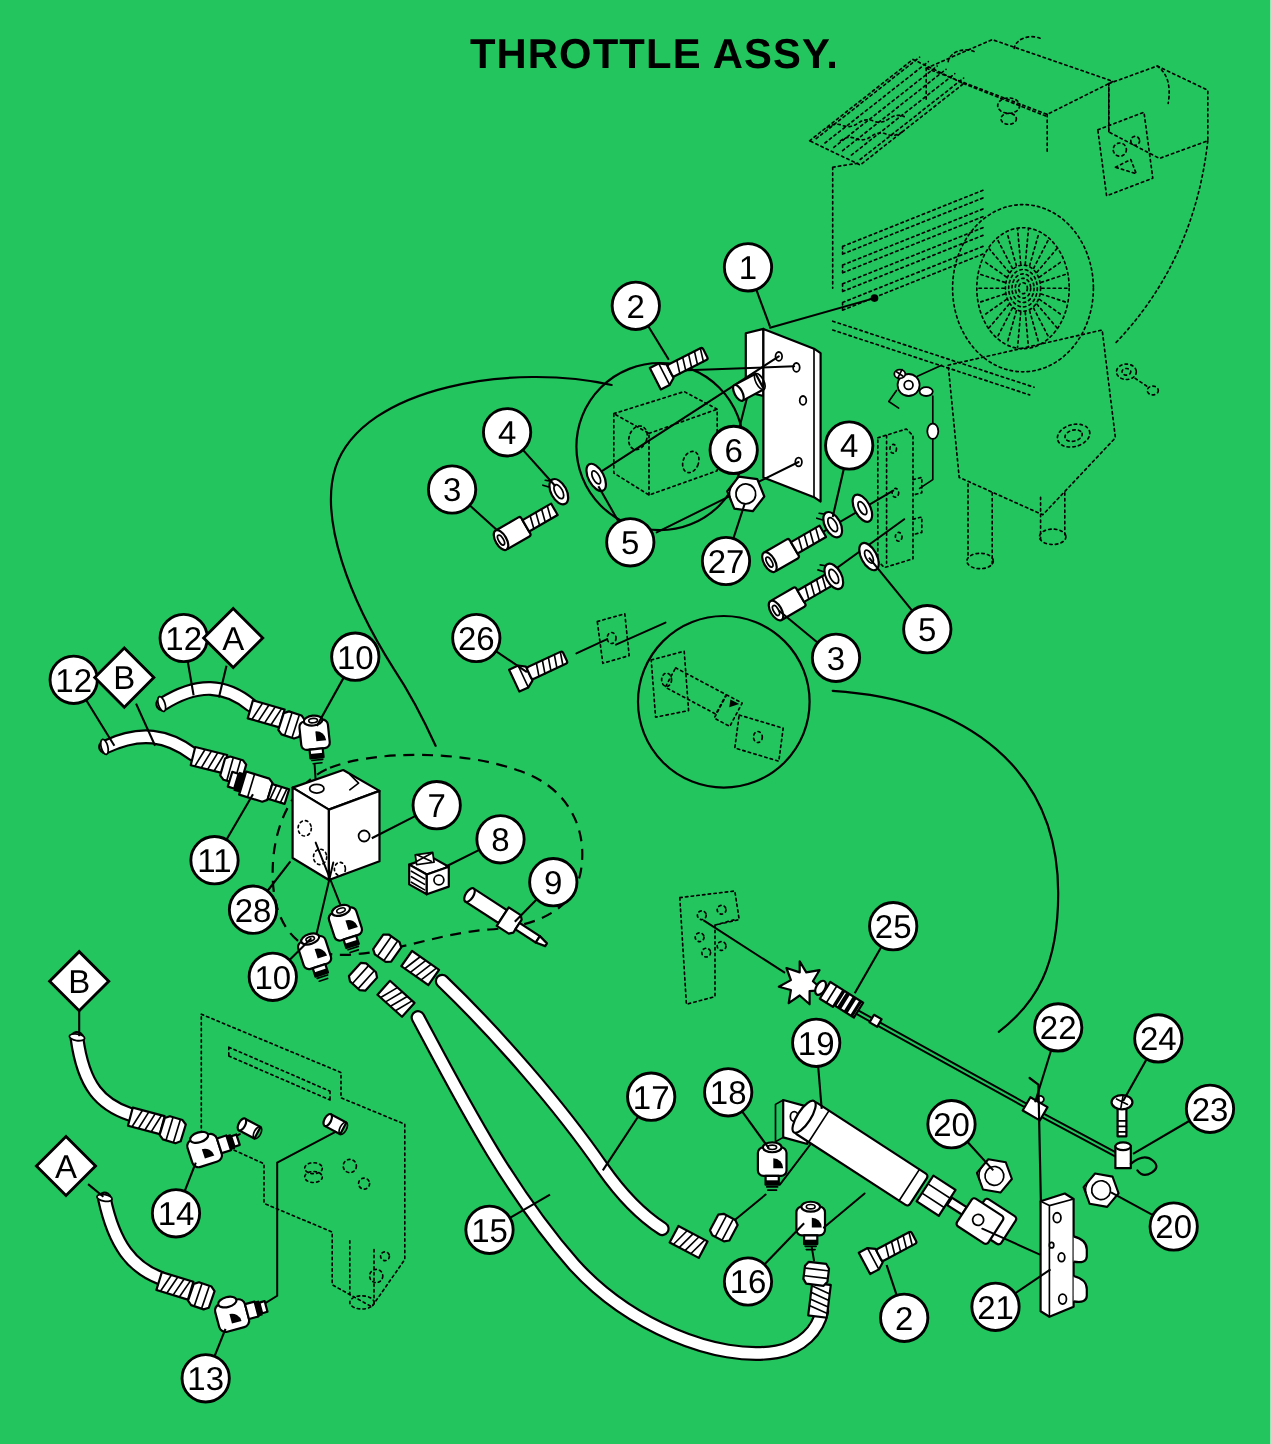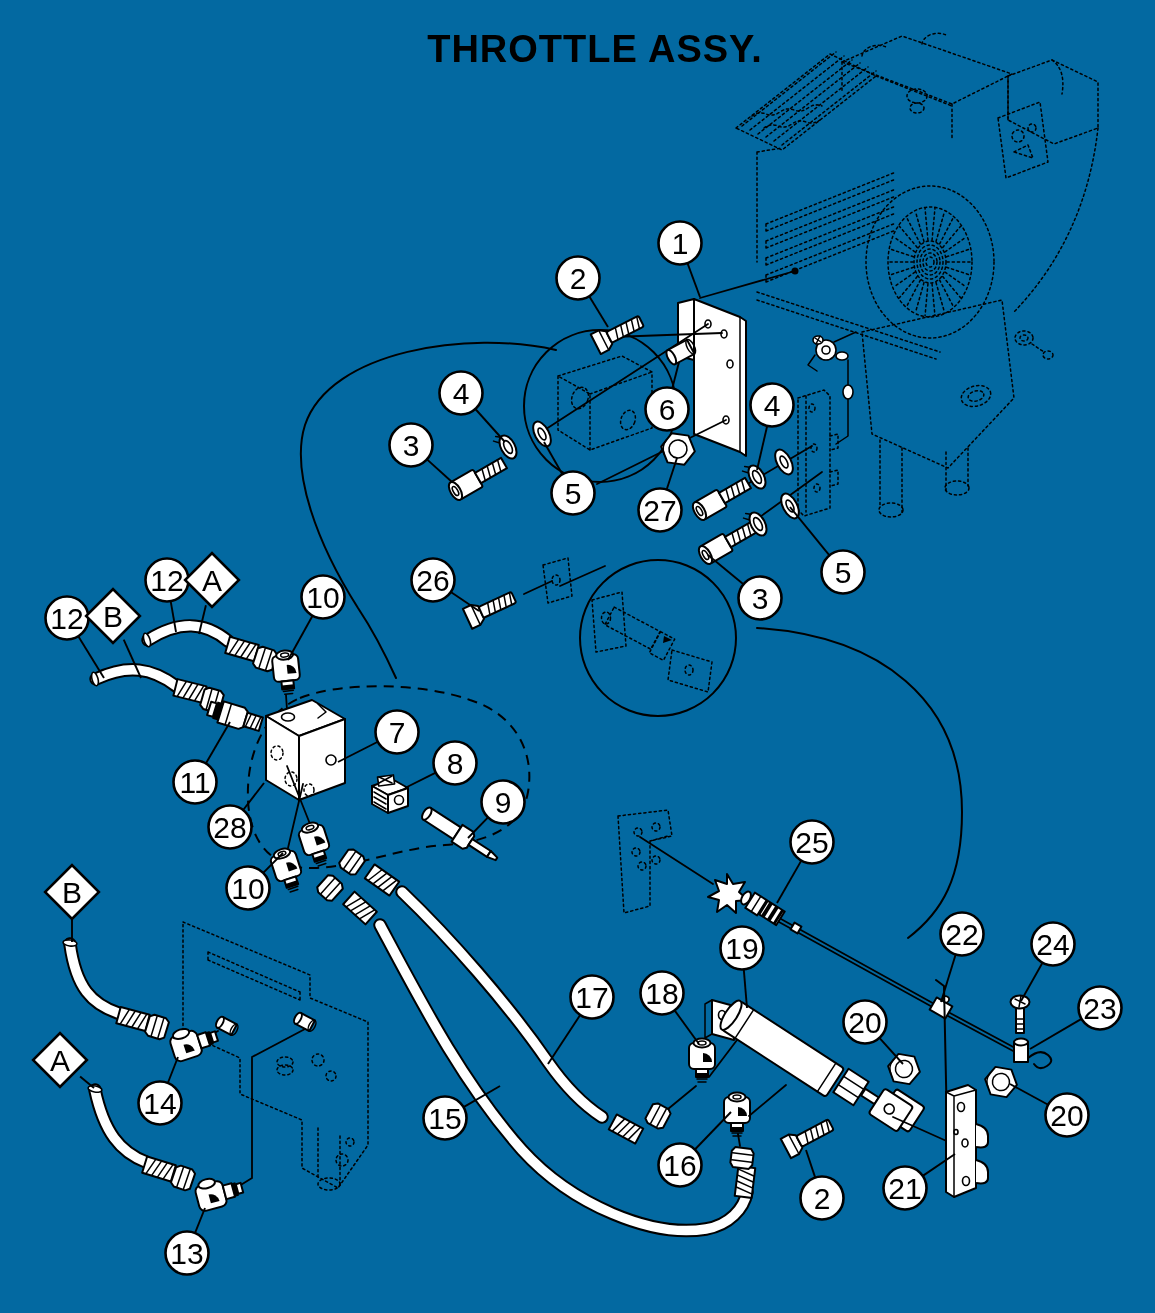--- a/index.html
+++ b/index.html
@@ -1,16 +1,16 @@
 <!DOCTYPE html>
 <html><head>
 <meta charset="utf-8">
 <style>
   html,body{margin:0;padding:0;background:#fff;}
-  .stage{position:relative;width:1155px;height:1313px;background:#0369a1;overflow:hidden;
+  .stage{position:relative;width:1155px;height:1313px;background:#22c55e;overflow:hidden;
          font-family:"Liberation Sans", sans-serif;}
   svg{position:absolute;left:0;top:0;}
   svg *{vector-effect:none;}
   .s  {stroke:#000;fill:none;stroke-width:2;stroke-linecap:round;stroke-linejoin:round;}
   .s15{stroke:#000;fill:none;stroke-width:1.5;stroke-linecap:round;stroke-linejoin:round;}
   .sw {stroke:#000;fill:#fff;stroke-width:2;stroke-linejoin:round;}
   .sw15{stroke:#000;fill:#fff;stroke-width:1.6;stroke-linejoin:round;}
   .blk{fill:#000;stroke:none;}
   .d  {stroke:#000;fill:none;stroke-width:1.5;stroke-dasharray:2.2 3;stroke-linecap:round;stroke-linejoin:round;}
   .blob{stroke:#000;fill:none;stroke-width:2;stroke-dasharray:10 7;stroke-linejoin:round;}

